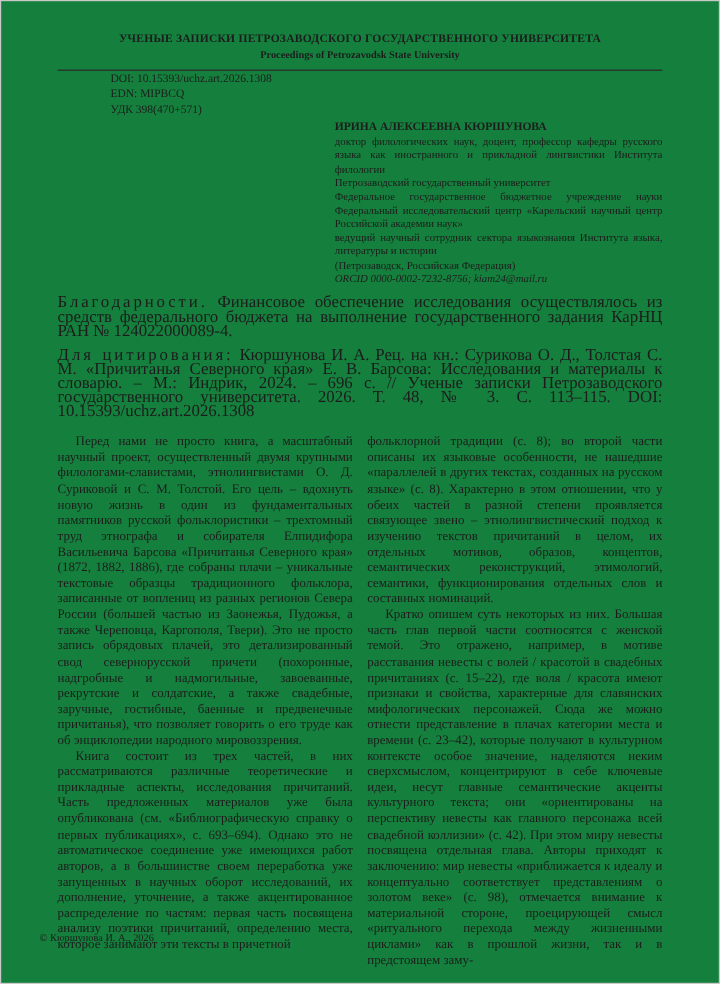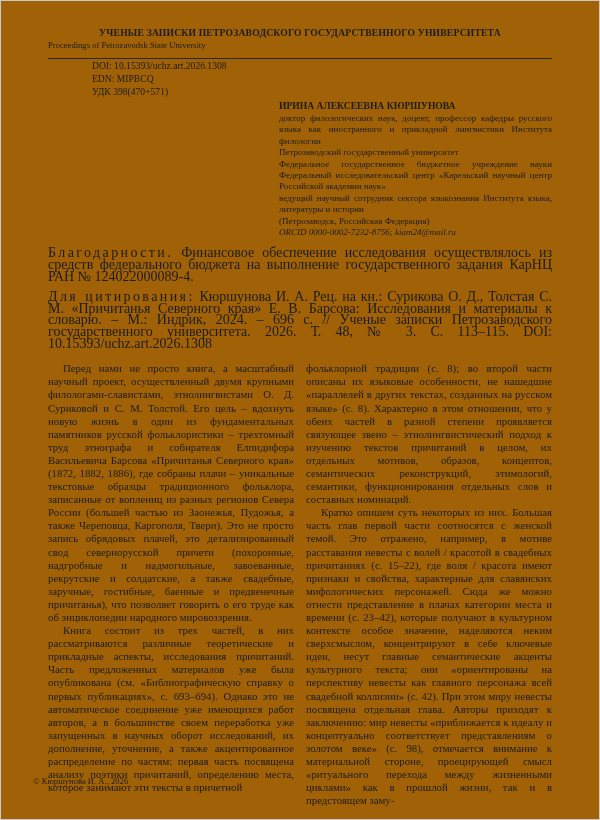--- a/index.html
+++ b/index.html
@@ -1,30 +1,30 @@
 <!DOCTYPE html>
 <html lang="ru"><head>
 <meta charset="utf-8">
 <style>
   html,body{margin:0;padding:0;background:#e8e8e8;}
   .page{
     position:relative;
     width:600px;height:820px;
     margin:0 auto;
-    background:#a16207;
+    background:#15803d;
     border:1px solid #c9c9c9;
     box-sizing:border-box;
     padding:26px 47px 20px 47px;
     font-family:"Liberation Serif","DejaVu Serif",serif;
     color:#1c1c1c;
     overflow:hidden;
   }
   
   .jr-ru{font-size:9.6px;font-weight:bold;text-align:center;letter-spacing:.2px;line-height:12px;}
-  .jr-en{font-size:8.6px;font-weight:normal;text-align:left;line-height:11px;margin-top:1px;}
+  .jr-en{font-size:8.6px;font-weight:bold;text-align:center;line-height:11px;margin-top:1px;}
   .rule{border:none;border-top:1px solid #2a2a2a;margin:7px 0 0 0;}
   .meta-row{display:flex;align-items:baseline;margin-top:9px;font-size:10.2px;font-weight:bold;line-height:13px;}
   .meta-row .l{flex:1;text-align:left;}
   .meta-row .c{flex:1;text-align:center;}
   .meta-row .r{flex:1;text-align:right;}
   .idline{font-size:9.6px;line-height:13px;margin-left:44px;}
   
   .author{width:273px;margin-left:auto;margin-top:2px;}
   .author-name{font-size:9.6px;font-weight:bold;line-height:12px;margin-bottom:1px;}
   .aff{font-size:9px;line-height:11.4px;text-align:justify;}

